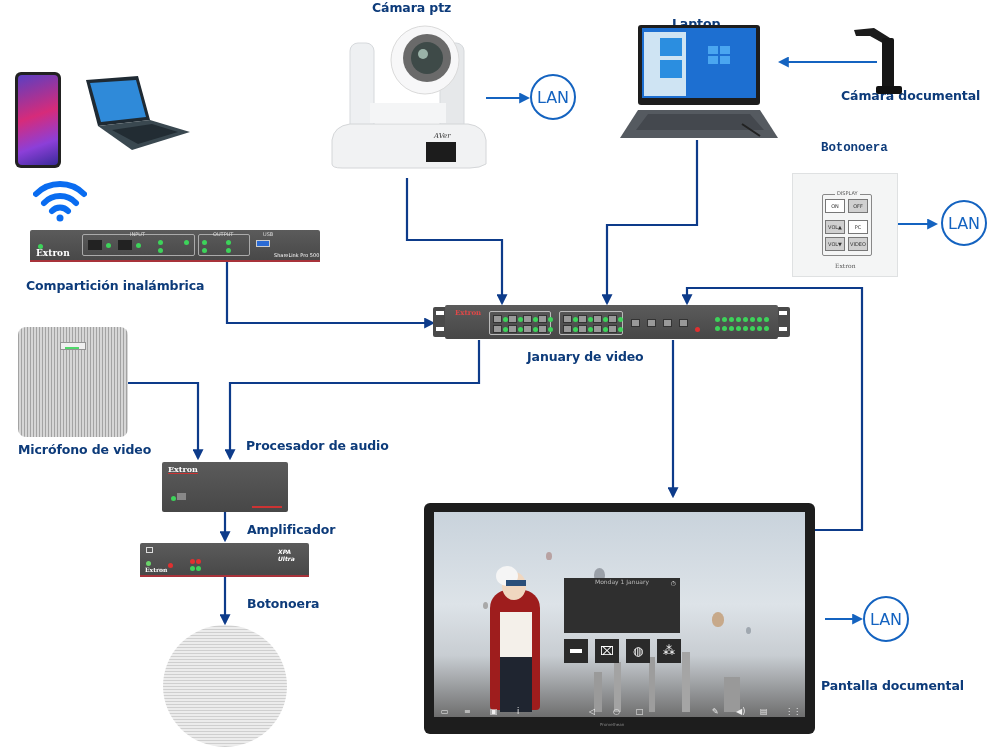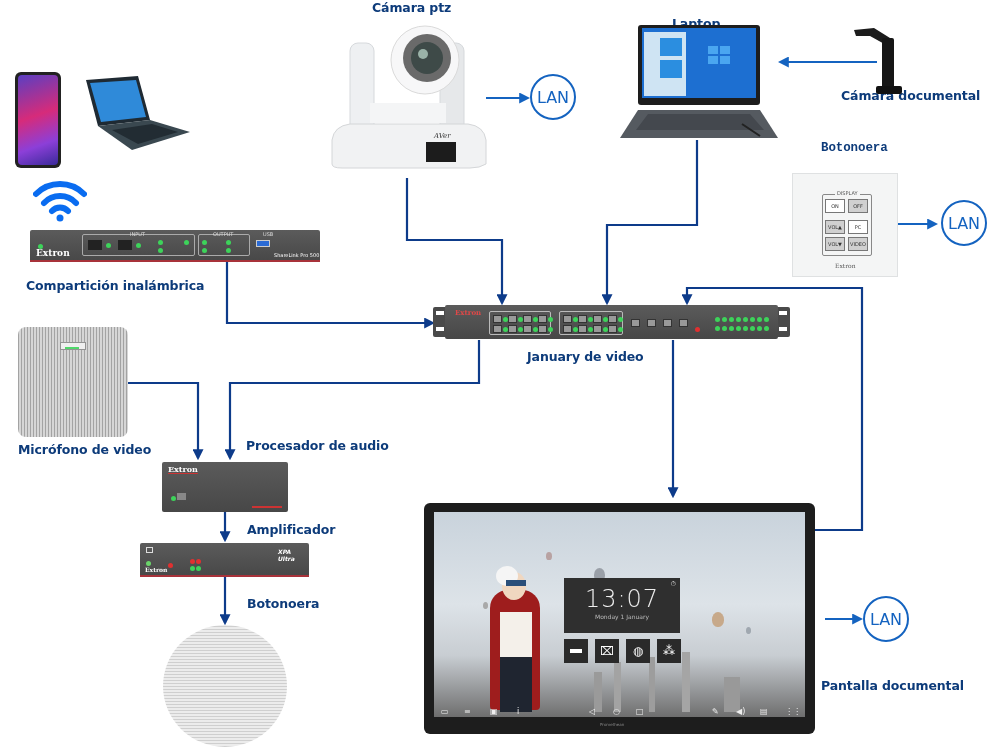--- a/index.html
+++ b/index.html
@@ -284,21 +284,20 @@
 
     <div class="abs" style="left:56px;top:78px;width:50px;height:120px;background:#9e1d1d;border-radius:18px 18px 4px 4px;"></div>
     <div class="abs" style="left:68px;top:60px;width:24px;height:28px;background:#f0d7c0;border-radius:50%;"></div>
     <div class="abs" style="left:62px;top:54px;width:22px;height:20px;background:#f5f5f5;border-radius:50%;"></div>
     <div class="abs" style="left:72px;top:68px;width:20px;height:6px;background:#2a4f7a;"></div>
     <div class="abs" style="left:66px;top:100px;width:32px;height:45px;background:#f4f0ea;"></div>
     <div class="abs" style="left:66px;top:145px;width:32px;height:55px;background:#1f2530;"></div>
 
     <div class="clock-panel">
       <div class="abs" style="right:4px;top:2px;font-size:7px;color:#ddd;">⏱</div>
-      <div class="clock-time">13:07</div>
       <div class="clock-date">Monday 1 January</div>
     </div>
     <div class="tile" style="left:130px;">
         <span style="display:block;width:12px;height:4px;background:#fff;"></span>
       </div>
     <div class="tile" style="left:161px;">
         <span>⌧</span>
       </div>
     <div class="tile" style="left:192px;">
         <span>◍</span>

